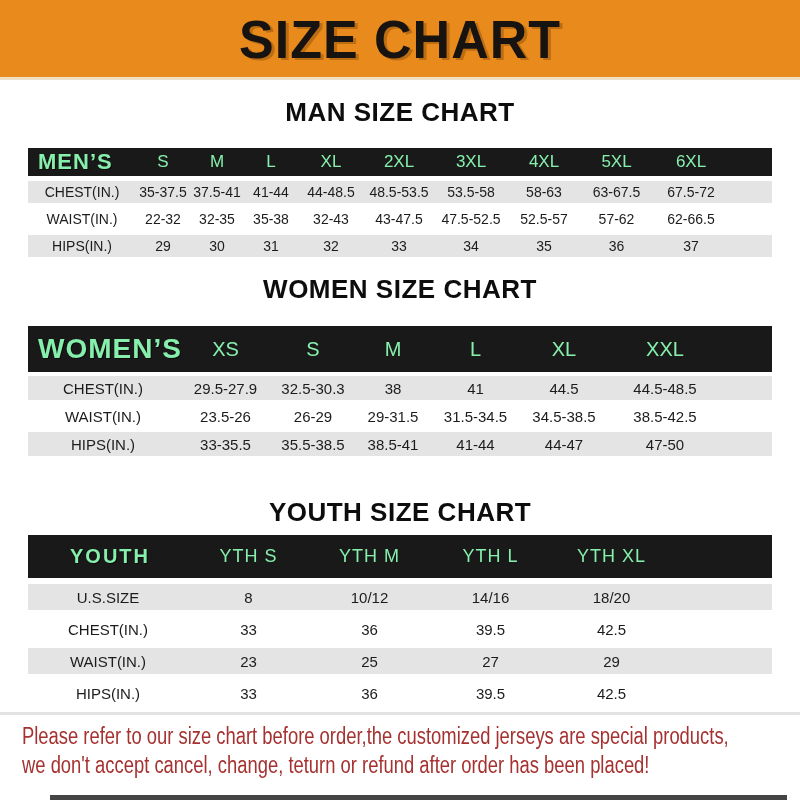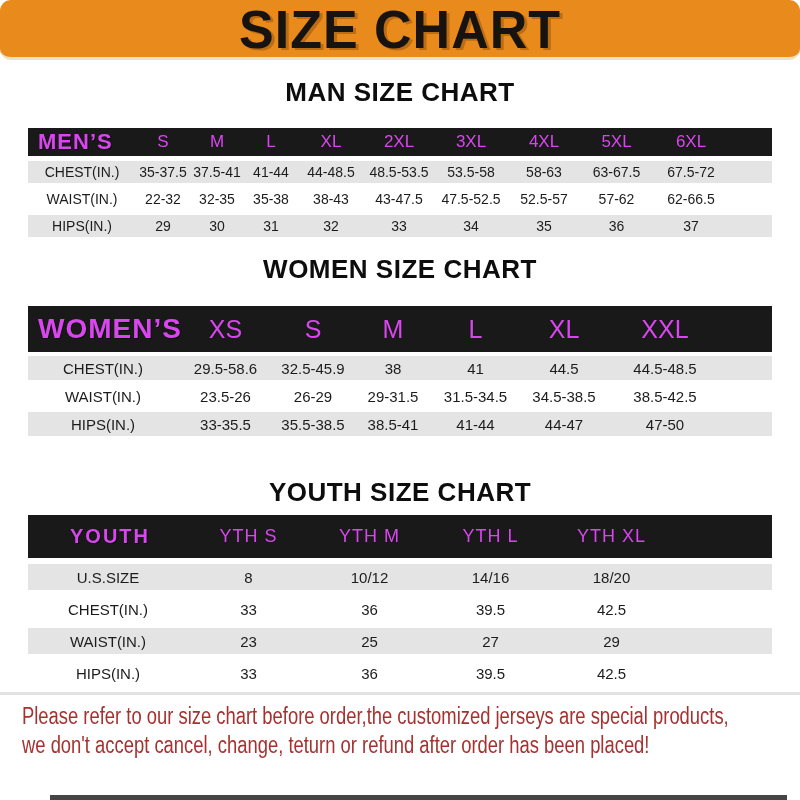--- a/index.html
+++ b/index.html
@@ -3,60 +3,60 @@
 <meta charset="utf-8">
 <style>
   * { margin:0; padding:0; box-sizing:border-box; }
   html,body { background:#ffffff; }
   .page {
     position:relative; width:800px; height:800px; overflow:hidden;
     background:#ffffff; font-family:"Liberation Sans", sans-serif;
   }
   
   .banner {
-    height:60px; background:#e98a1d; border-bottom:3px solid #eee0c2;
-    display:flex; align-items:center; justify-content:center;border-radius:11px;
+    height:80px; background:#e98a1d; border-bottom:3px solid #eee0c2;
+    display:flex; align-items:center; justify-content:center;
   }
   .banner-title {
     font-size:52px; font-weight:800; letter-spacing:1px; color:#171310;
     text-shadow:3px 2px 0 rgba(105,54,0,0.35);
     transform:scaleY(1.04);
   }
   
   .section-heading {
     text-align:center; font-size:26px; line-height:36px; font-weight:800;
     color:#0d0d0d; letter-spacing:0.5px;
   }
   .heading-men   { margin:14px 0 18px; }
   .heading-women { margin:14px 0 19px; }
   .heading-youth { margin:38px 0 5px; }
   
   .size-table { width:744px; margin:0 auto; }
   .trow { display:grid; align-items:center; }
   .trow.thead { background:#191919; color:#ffffff; }
   .size-table .trow:nth-child(even) { background:#e4e4e4; }
   .tc { text-align:center; color:#1c1c1c; white-space:nowrap; }
-  .thead .tc { color:#d946ef; }
+  .thead .tc { color:#86efac; }
   .tc.title {
     text-align:left; padding-left:10px; font-weight:bold; letter-spacing:1px;
     text-shadow:1px 1px 0 rgba(0,0,0,0.6);
   }
   
   .men .trow { grid-template-columns:108px 54px 54px 54px 66px 70px 74px 72px 73px 76px; margin-bottom:5px; }
   .men .trow.thead { height:28px; }
   .men .trow.body  { height:22px; }
   .men .tc.title { font-size:22px; }
   .men .thead .tc.col { font-size:17px; }
   .men .body .tc { font-size:14px; }
   
   .women .trow { grid-template-columns:150px 95px 80px 80px 85px 92px 110px; margin-bottom:4px; }
   .women .trow.thead { height:46px; }
   .women .trow.body  { height:24px; }
   .women .tc.title { font-size:28px; }
-  .women .thead .tc.col { font-size:25px; }
+  .women .thead .tc.col { font-size:20px; }
   .women .body .tc { font-size:15px; }
   
   .youth .trow { grid-template-columns:160px 121px 121px 121px 121px; margin-bottom:6px; }
   .youth .trow.thead { height:43px; }
   .youth .trow.body  { height:26px; }
   .youth .tc.title { font-size:20px; letter-spacing:2px;margin-left:32px; }
   .youth .thead .tc.col { font-size:18px; letter-spacing:1px; }
   .youth .body .tc { font-size:15px; }
   
   .divider { height:3px; background:#e3e3e3; margin-top:3px; }
@@ -104,21 +104,21 @@
           <div class="tc val">53.5-58</div>
           <div class="tc val">58-63</div>
           <div class="tc val">63-67.5</div>
           <div class="tc val">67.5-72</div>
         </div>
         <div class="trow body">
           <div class="tc rlabel">WAIST(IN.)</div>
           <div class="tc val">22-32</div>
           <div class="tc val">32-35</div>
           <div class="tc val">35-38</div>
-          <div class="tc val">38-43</div>
+          <div class="tc val">32-43</div>
           <div class="tc val">43-47.5</div>
           <div class="tc val">47.5-52.5</div>
           <div class="tc val">52.5-57</div>
           <div class="tc val">57-62</div>
           <div class="tc val">62-66.5</div>
         </div>
         <div class="trow body">
           <div class="tc rlabel">HIPS(IN.)</div>
           <div class="tc val">29</div>
           <div class="tc val">30</div>
@@ -140,22 +140,22 @@
           <div class="tc title">WOMEN’S</div>
           <div class="tc col">XS</div>
           <div class="tc col">S</div>
           <div class="tc col">M</div>
           <div class="tc col">L</div>
           <div class="tc col">XL</div>
           <div class="tc col">XXL</div>
         </div>
         <div class="trow body">
           <div class="tc rlabel">CHEST(IN.)</div>
-          <div class="tc val">29.5-58.6</div>
-          <div class="tc val">32.5-45.9</div>
+          <div class="tc val">29.5-27.9</div>
+          <div class="tc val">32.5-30.3</div>
           <div class="tc val">38</div>
           <div class="tc val">41</div>
           <div class="tc val">44.5</div>
           <div class="tc val">44.5-48.5</div>
         </div>
         <div class="trow body">
           <div class="tc rlabel">WAIST(IN.)</div>
           <div class="tc val">23.5-26</div>
           <div class="tc val">26-29</div>
           <div class="tc val">29-31.5</div>

